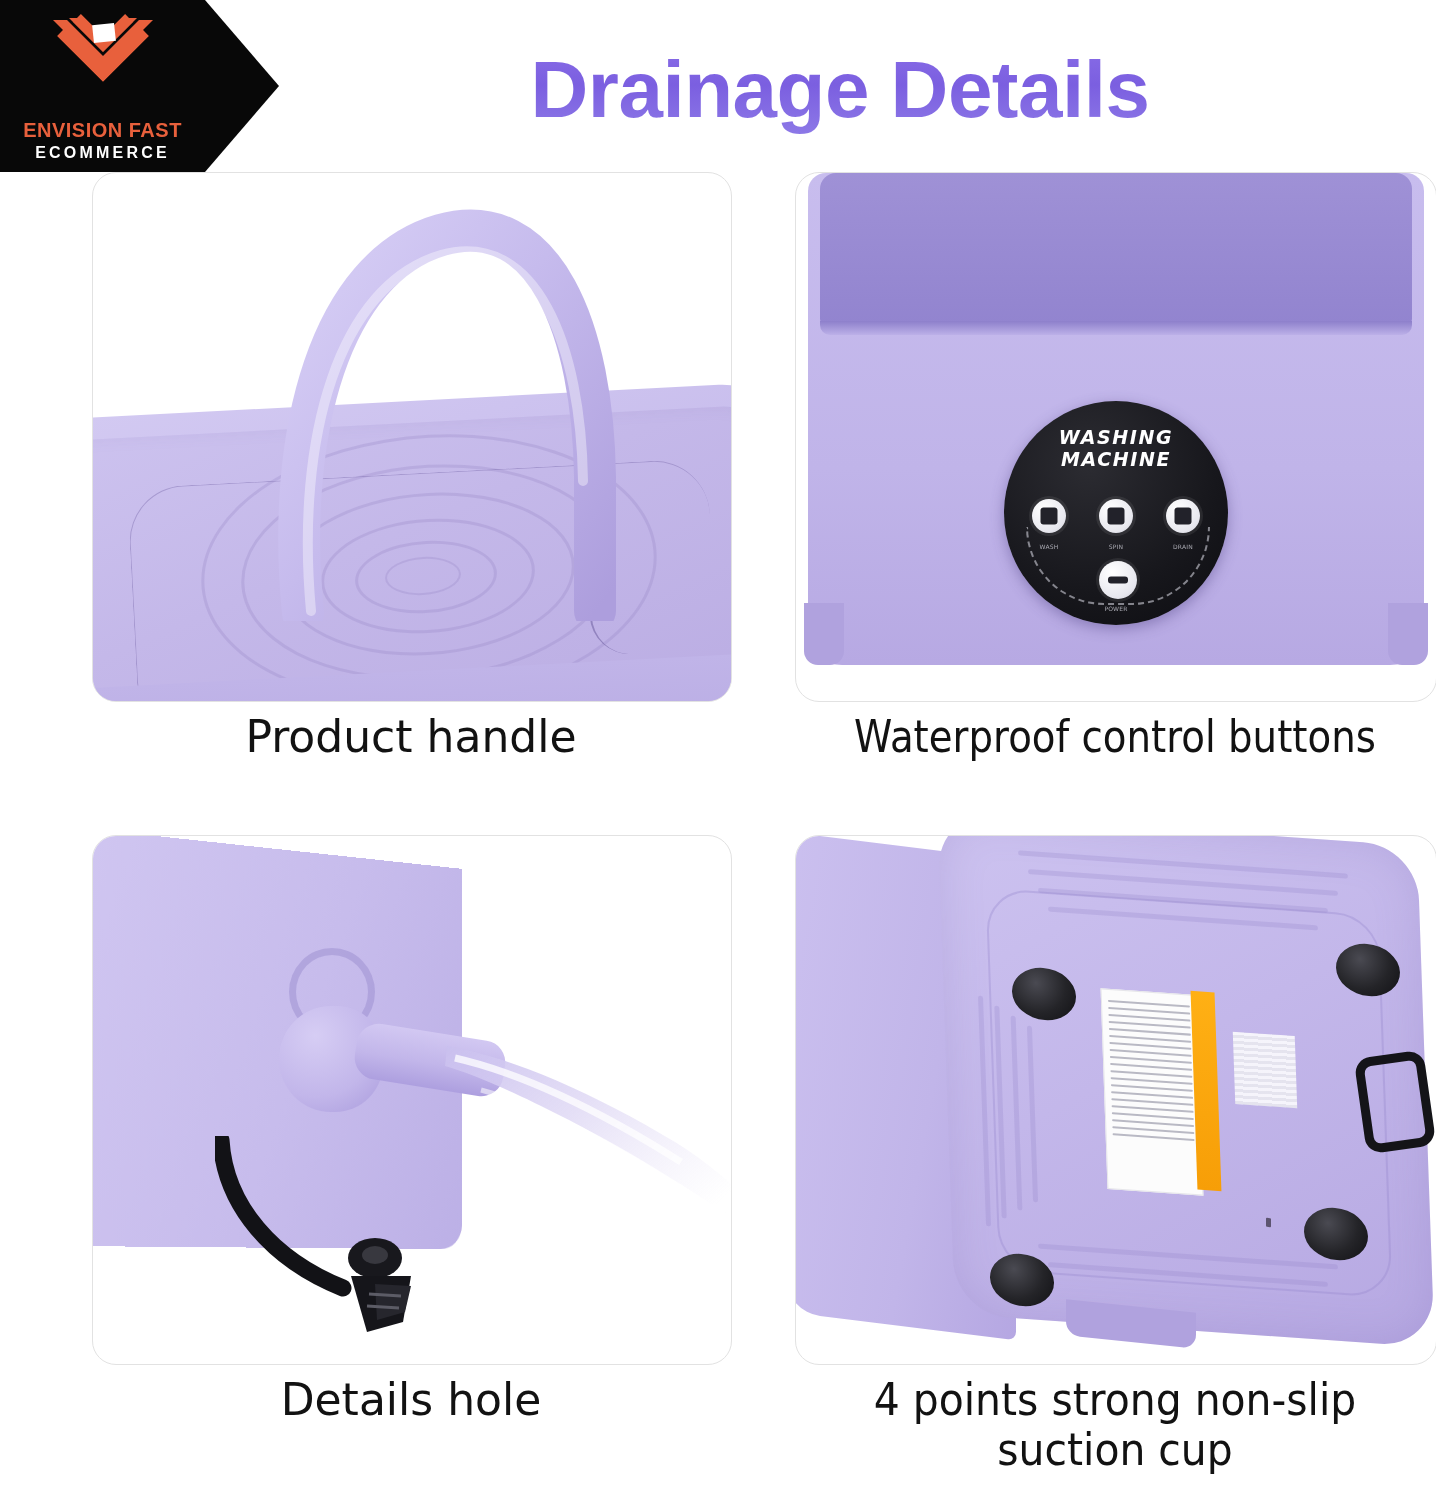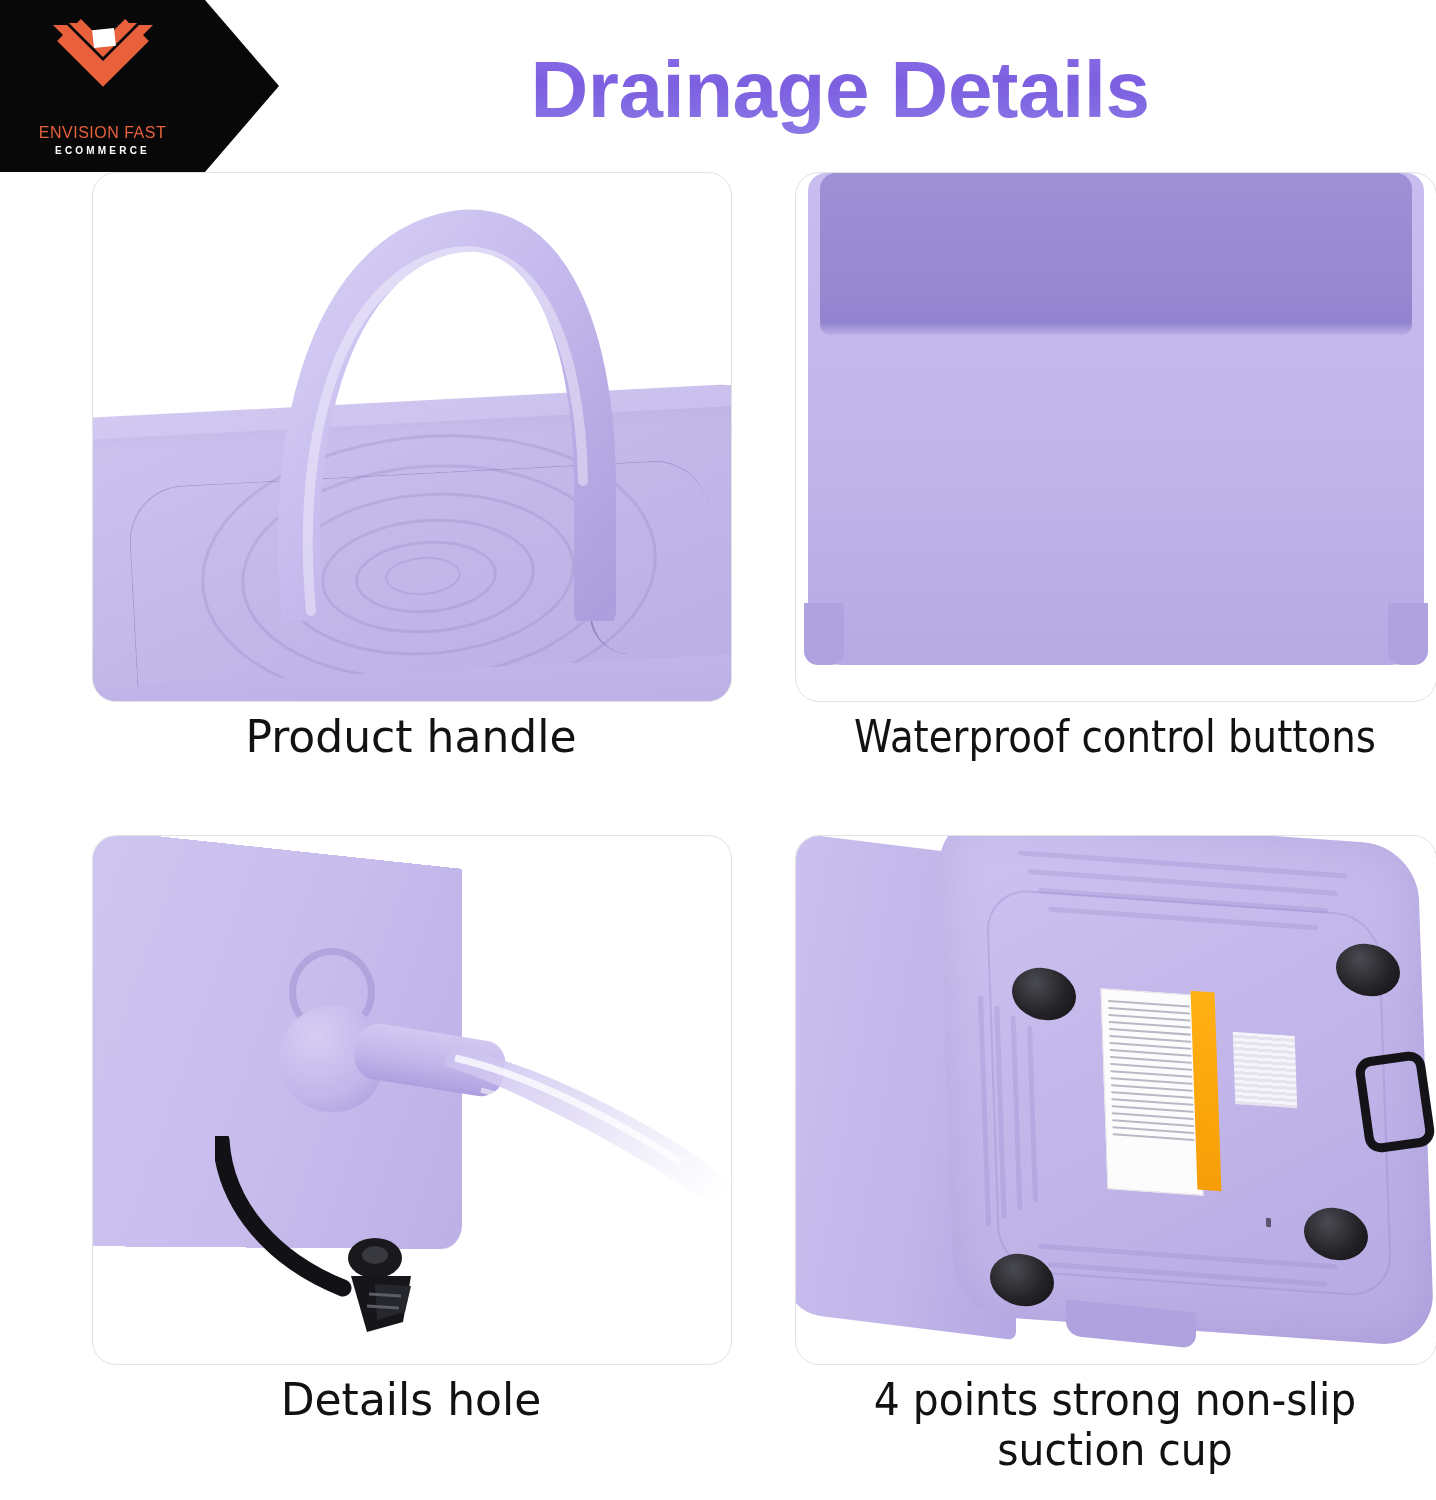--- a/index.html
+++ b/index.html
@@ -17,25 +17,25 @@
     background:#080808;
     clip-path:polygon(0 0, 205px 0, 279px 86px, 205px 172px, 0 172px);
   }
   .brand-inner{
     position:absolute;left:0;top:0;width:205px;height:172px;
     display:flex;flex-direction:column;align-items:center;justify-content:center;
   }
   .brand-mark{position:relative;width:112px;height:86px;margin-bottom:2px;}
   .brand-mark svg{display:block;width:112px;height:86px;}
   .brand-name{
-    color:#e8603c;font-size:16px;font-weight:normal;letter-spacing:.5px;
+    color:#e8603c;font-size:20px;font-weight:bold;letter-spacing:.5px;
     line-height:1;white-space:nowrap;margin-top:20px;
   }
   .brand-sub{
-    color:#ffffff;font-size:10px;font-weight:bold;letter-spacing:3.2px;
+    color:#ffffff;font-size:16px;font-weight:bold;letter-spacing:3.2px;
     line-height:1;margin-top:5px;white-space:nowrap;
   }
 
   .page-title{
     position:absolute;left:300px;top:38px;width:1080px;height:104px;
     display:flex;align-items:center;justify-content:center;
     font-size:80px;font-weight:bold;letter-spacing:-.5px;
     background:linear-gradient(180deg,#8b6fe8 0%,#7b5fe0 45%,#8f7ce8 100%);
     -webkit-background-clip:text;background-clip:text;color:transparent;
     text-shadow:0 0 0 rgba(0,0,0,0);
@@ -306,20 +306,48 @@
   </div>
 
   <div class="card" id="card-buttons">
     <div class="photo">
       <div class="p2-body"></div>
       <div class="p2-lid"></div>
       <div class="p2-lid-edge"></div>
       <div class="p2-footL"></div>
       <div class="p2-footR"></div>
 
+      <div class="p2-panel">
+        <div class="p2-title">
+          <span>WASHING</span><br>
+          <span>MACHINE</span>
+        </div>
+
+        <div class="p2-btn" style="left:28px;top:98px;">
+          <i></i>
+        </div>
+        <div class="p2-btn-label" style="left:10px;top:142px;">WASH</div>
+
+        <div class="p2-btn" style="left:95px;top:98px;">
+          <i></i>
+        </div>
+        <div class="p2-btn-label" style="left:77px;top:142px;">SPIN</div>
+
+        <div class="p2-btn" style="left:162px;top:98px;">
+          <i></i>
+        </div>
+        <div class="p2-btn-label" style="left:144px;top:142px;">DRAIN</div>
+
+        <div class="p2-arc"></div>
+
+        <div class="p2-btn" style="left:95px;top:160px;width:38px;height:38px;">
+          <i style="width:20px;height:7px;border-radius:3px;"></i>
+        </div>
+        <div class="p2-btn-label" style="left:77px;top:204px;">POWER</div>
+      </div>
     </div>
     <div class="caption condensed">Waterproof control buttons</div>
   </div>
 
   <div class="card" id="card-drain">
     <div class="photo">
       <div class="p3-wall"></div>
       <div class="p3-ring"></div>
       <div class="p3-spoutbase"></div>
       <div class="p3-spout"></div>

